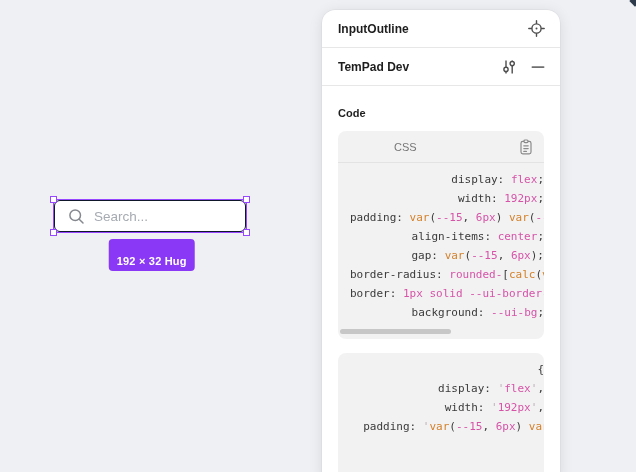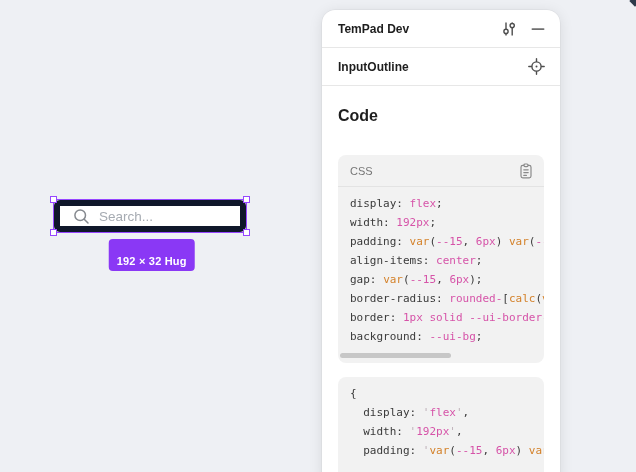--- a/index.html
+++ b/index.html
@@ -8,21 +8,21 @@
     position:relative;
     background:var(--canvas-bg,#eef0f4);
     font-family:"Liberation Sans", sans-serif;
     -webkit-font-smoothing:antialiased;
   }
 
   
   .sel-wrap { position:absolute; left:54px; top:200px; width:192px; height:32px; }
   .search-box {
     position:absolute; inset:0;
-    background:#fff; border:6px solid #0f172a; border-radius:6px;
+    background:#fff; border:1px solid #0f172a; border-radius:6px;
     display:flex; align-items:center; gap:9px; padding-left:13px;
   }
   .search-box .ph { color:#a6abb2; font-size:13.5px; }
   .sel-outline { position:absolute; inset:-1px; border:1px solid var(--selection,#9747ff); pointer-events:none; }
   .handle {
     position:absolute; width:7px; height:7px; background:#fff;
     border:1px solid var(--selection,#9747ff);
   }
   .h-tl { left:-4px; top:-4px; }  .h-tr { right:-4px; top:-4px; }
   .h-bl { left:-4px; bottom:-4px; } .h-br { right:-4px; bottom:-4px; }
@@ -43,34 +43,34 @@
   .panel-row {
     height:38px; display:flex; align-items:center;
     padding:0 15px 0 16px; border-bottom:1px solid #e7e7e7;
   }
   .panel-row .grow { flex:1; }
   .row-title { font-size:12px; font-weight:700; color:#1e1e1e; }
   .hdr-icons { display:flex; align-items:center; gap:13px; }
   .icon-btn { display:flex; align-items:center; justify-content:center; cursor:default; }
 
   .section { padding:21px 16px 0; }
-  .section-title { font-size:16px; font-weight:700; color:#1e1e1e; margin-bottom:30px; }
+  .section-title { font-size:11px; font-weight:700; color:#1e1e1e; margin-bottom:12px; }
 
   .blocks { display:flex; flex-direction:column; gap:14px; padding:0 16px; }
   .code-card { background:#f2f2f2; border-radius:8px; overflow:hidden; }
   .code-card.last { min-height:130px; }
   .card-head {
     display:flex; align-items:center; justify-content:space-between;
     padding:8px 11px 7px 12px; border-bottom:1px solid #e3e3e3;
   }
-  .lang-label { font-size:11px; color:#767676; }
+  .lang-label { font-size:11px; color:#767676;margin-left:44px; }
   .code-area {
     padding:7px 0 0 12px; overflow:hidden; white-space:pre;
     font-family:"DejaVu Sans Mono","Liberation Mono",monospace;
-    font-size:11px; line-height:19px; color:var(--tok-plain,#3a3a3a);
+    font-size:11px; line-height:19px; color:var(--tok-plain,#3a3a3a);text-align:right;
   }
   .code-line { white-space:pre; }
   .tok-p { color:var(--tok-plain,#3a3a3a); }
   .tok-v { color:var(--tok-value,#d653a8); }
   .tok-f { color:var(--tok-func,#d4822b);margin-top:36px; }
   .tok-q { color:var(--tok-quote,#beb0b8); }
   .hscroll { height:5px; margin:7px 12px 5px 2px; position:relative; }
   .hscroll .thumb {
     position:absolute; left:0; top:0; height:5px; width:111px;
     background:#c7c7c7; border-radius:3px;
@@ -100,51 +100,51 @@
   <div class="handle h-tl"></div>
   <div class="handle h-tr"></div>
   <div class="handle h-bl"></div>
   <div class="handle h-br"></div>
   <div class="dim-badge">192 × 32 Hug</div>
 </div>
 
 <div class="panel">
 
   <div class="panel-row">
+    <span class="row-title">InputOutline</span>
+    <span class="grow"></span>
+    <span class="icon-btn">
+      <svg width="17" height="17" viewBox="0 0 17 17" fill="none" stroke="#4d4d4d" stroke-width="1.4" stroke-linecap="round">
+        <circle cx="8.5" cy="8.5" r="4.6"></circle>
+        <line x1="8.5" y1="0.8" x2="8.5" y2="3.4"></line>
+        <line x1="8.5" y1="13.6" x2="8.5" y2="16.2"></line>
+        <line x1="0.8" y1="8.5" x2="3.4" y2="8.5"></line>
+        <line x1="13.6" y1="8.5" x2="16.2" y2="8.5"></line>
+        <circle cx="8.5" cy="8.5" r="1" fill="#4d4d4d" stroke="none"></circle>
+      </svg>
+    </span>
+  </div>
+
+  <div class="panel-row">
     <span class="row-title">TemPad Dev</span>
     <span class="grow"></span>
     <span class="hdr-icons">
       <span class="icon-btn">
         <svg width="18" height="18" viewBox="0 0 18 18" fill="#fff" stroke="#4d4d4d" stroke-width="1.4">
           <line x1="6" y1="2.5" x2="6" y2="15.5"></line>
           <line x1="12.2" y1="2.5" x2="12.2" y2="15.5"></line>
           <circle cx="6" cy="11.4" r="2.1"></circle>
           <circle cx="12.2" cy="5.6" r="2.1"></circle>
         </svg>
       </span>
       <span class="icon-btn">
         <svg width="14" height="14" viewBox="0 0 14 14">
             <rect x="0.5" y="6.2" width="13" height="1.8" rx="0.9" fill="#6f6f6f"></rect>
           </svg>
       </span>
-    </span>
-  </div>
-
-  <div class="panel-row">
-    <span class="row-title">InputOutline</span>
-    <span class="grow"></span>
-    <span class="icon-btn">
-      <svg width="17" height="17" viewBox="0 0 17 17" fill="none" stroke="#4d4d4d" stroke-width="1.4" stroke-linecap="round">
-        <circle cx="8.5" cy="8.5" r="4.6"></circle>
-        <line x1="8.5" y1="0.8" x2="8.5" y2="3.4"></line>
-        <line x1="8.5" y1="13.6" x2="8.5" y2="16.2"></line>
-        <line x1="0.8" y1="8.5" x2="3.4" y2="8.5"></line>
-        <line x1="13.6" y1="8.5" x2="16.2" y2="8.5"></line>
-        <circle cx="8.5" cy="8.5" r="1" fill="#4d4d4d" stroke="none"></circle>
-      </svg>
     </span>
   </div>
 
   <div class="section">
     <div class="section-title">Code</div>
   </div>
 
   <div class="blocks">
   <div class="code-card">
     <div class="card-head">

